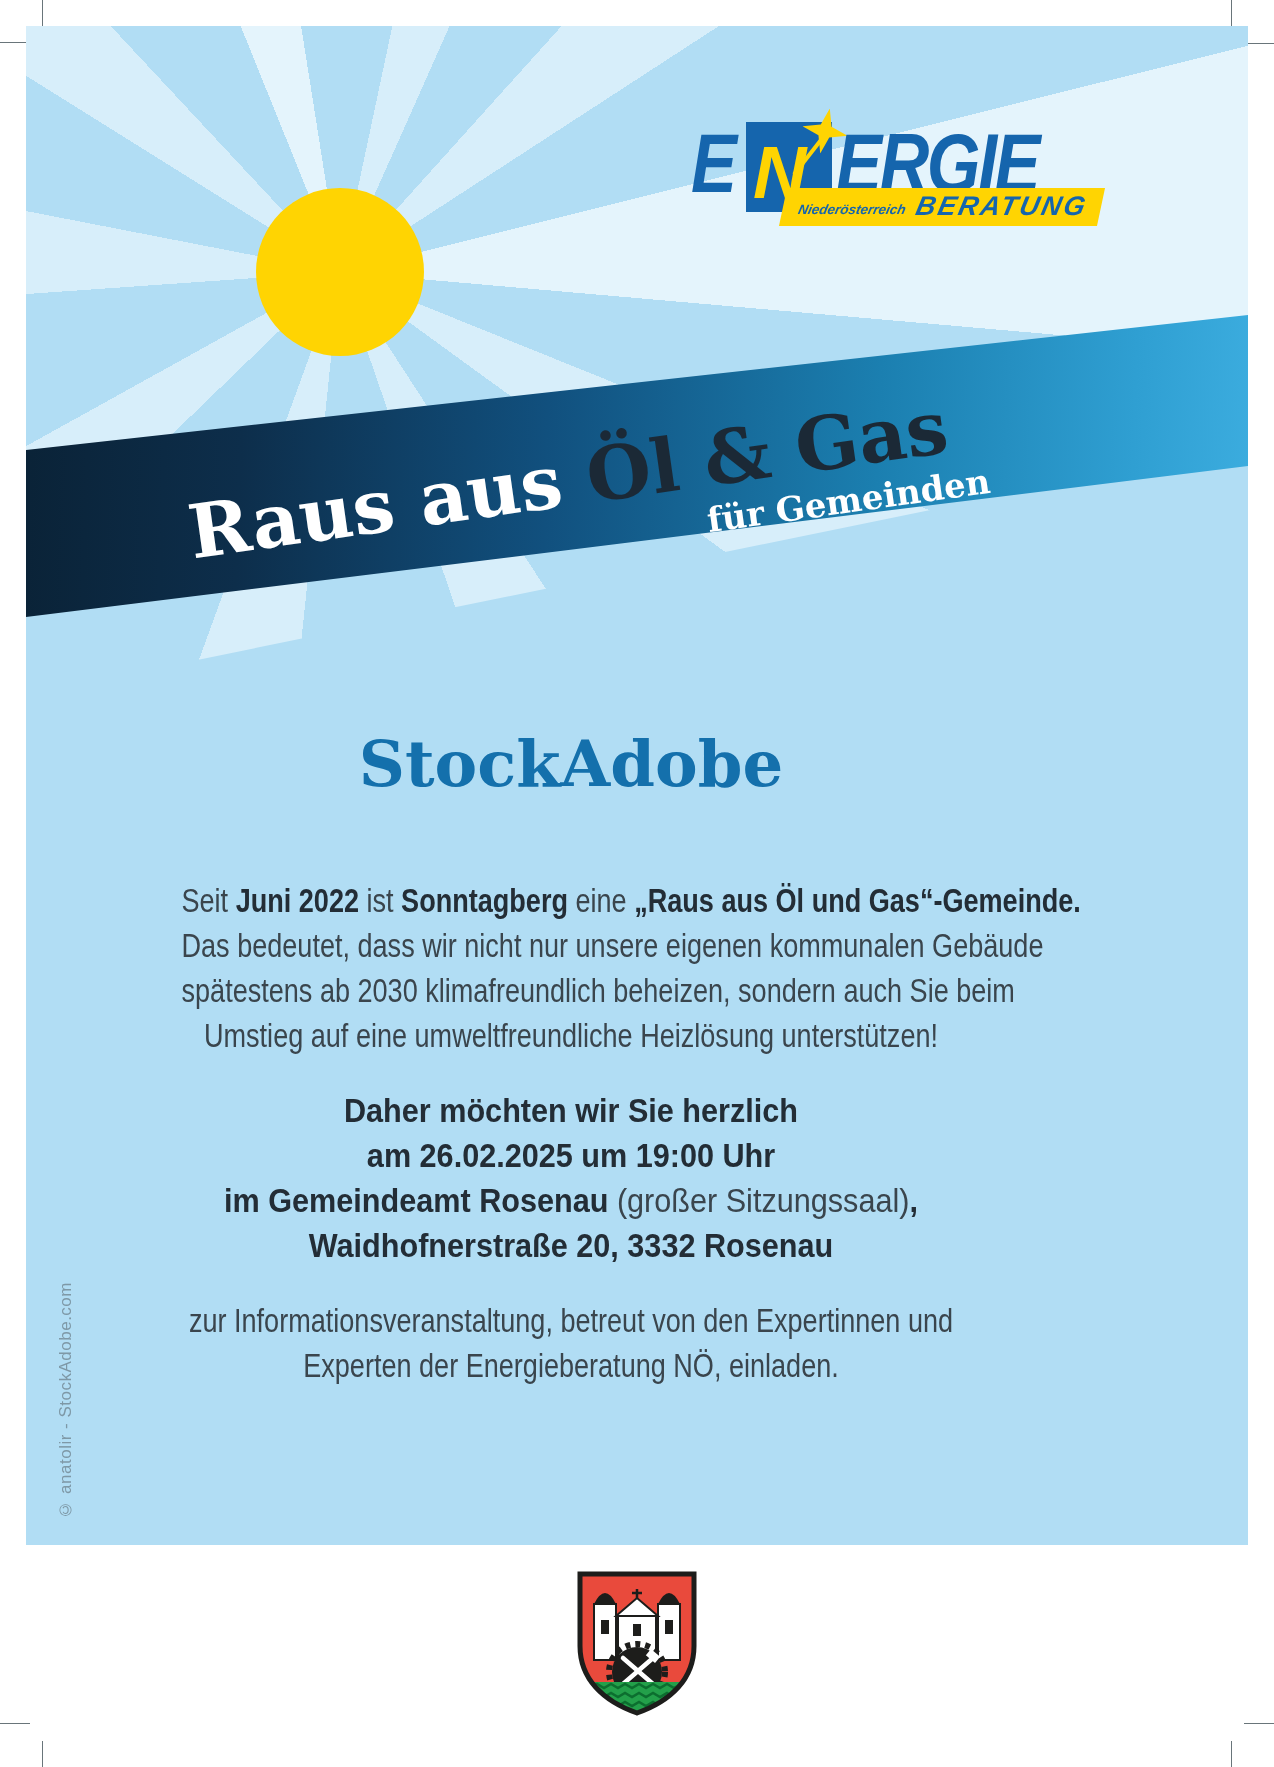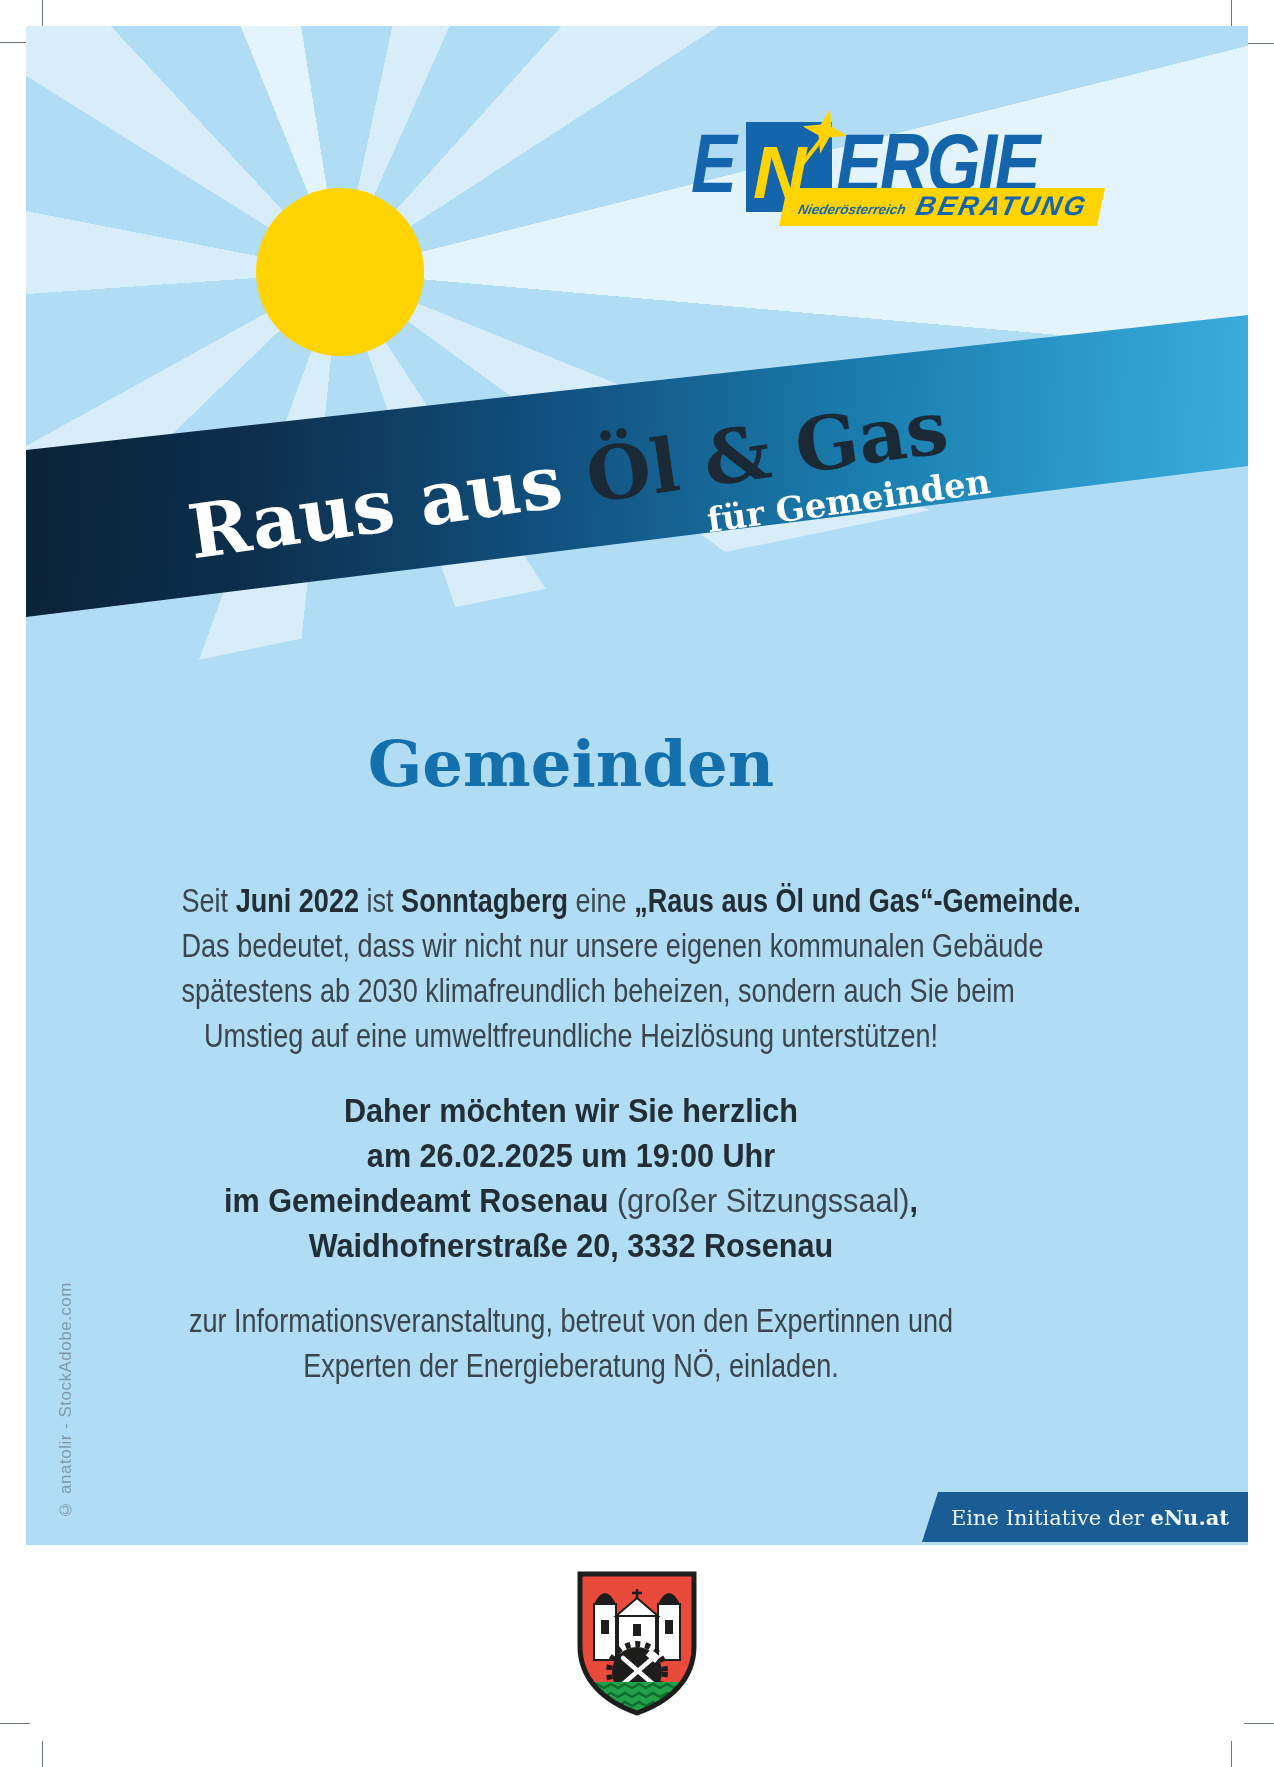--- a/index.html
+++ b/index.html
@@ -104,44 +104,41 @@
     </div>
 
     <div class="banner"></div>
     <div class="banner-text">
       <div class="banner-title">
         <span class="bt-white">Raus aus </span><span class="bt-dark">Öl &amp; Gas</span>
       </div>
       <div class="banner-sub">für Gemeinden</div>
     </div>
 
-    <div class="content heading">Gemeinden</div>
+    <div class="content heading">StockAdobe</div>
 
     <div class="content copy intro">
       <div class="ln"><span>Seit </span><b>Juni 2022</b><span> ist </span><b>Sonntagberg</b><span> eine </span><b>„Raus aus Öl und Gas“-Gemeinde.</b></div>
       <div class="ln">Das bedeutet, dass wir nicht nur unsere eigenen kommunalen Gebäude</div>
       <div class="ln">spätestens ab 2030 klimafreundlich beheizen, sondern auch Sie beim</div>
       <div class="ln">Umstieg auf eine umweltfreundliche Heizlösung unterstützen!</div>
     </div>
 
     <div class="content copy event">
       <div class="ln">Daher möchten wir Sie herzlich</div>
       <div class="ln">am 26.02.2025 um 19:00 Uhr</div>
       <div class="ln"><span>im Gemeindeamt Rosenau</span><span class="reg"> (großer Sitzungssaal)</span><span>,</span></div>
       <div class="ln">Waidhofnerstraße 20, 3332 Rosenau</div>
     </div>
 
     <div class="content copy outro">
       <div class="ln">zur Informationsveranstaltung, betreut von den Expertinnen und</div>
       <div class="ln">Experten der Energieberatung NÖ, einladen.</div>
     </div>
 
-    <div class="initiative">
-      <div class="initiative-text"><span>Eine Initiative der </span><b>eNu.at</b></div>
-    </div>
 
     <div class="credit">© anatolir - StockAdobe.com</div>
   </div>
 
   <svg class="coa" width="126" height="152" viewBox="0 0 126 152">
     <defs>
       <clipPath id="shieldClip">
         <path d="M6,6 H120 V78 C120,111 97,133 63,145 C29,133 6,111 6,78 Z"></path>
       </clipPath>
     </defs>

